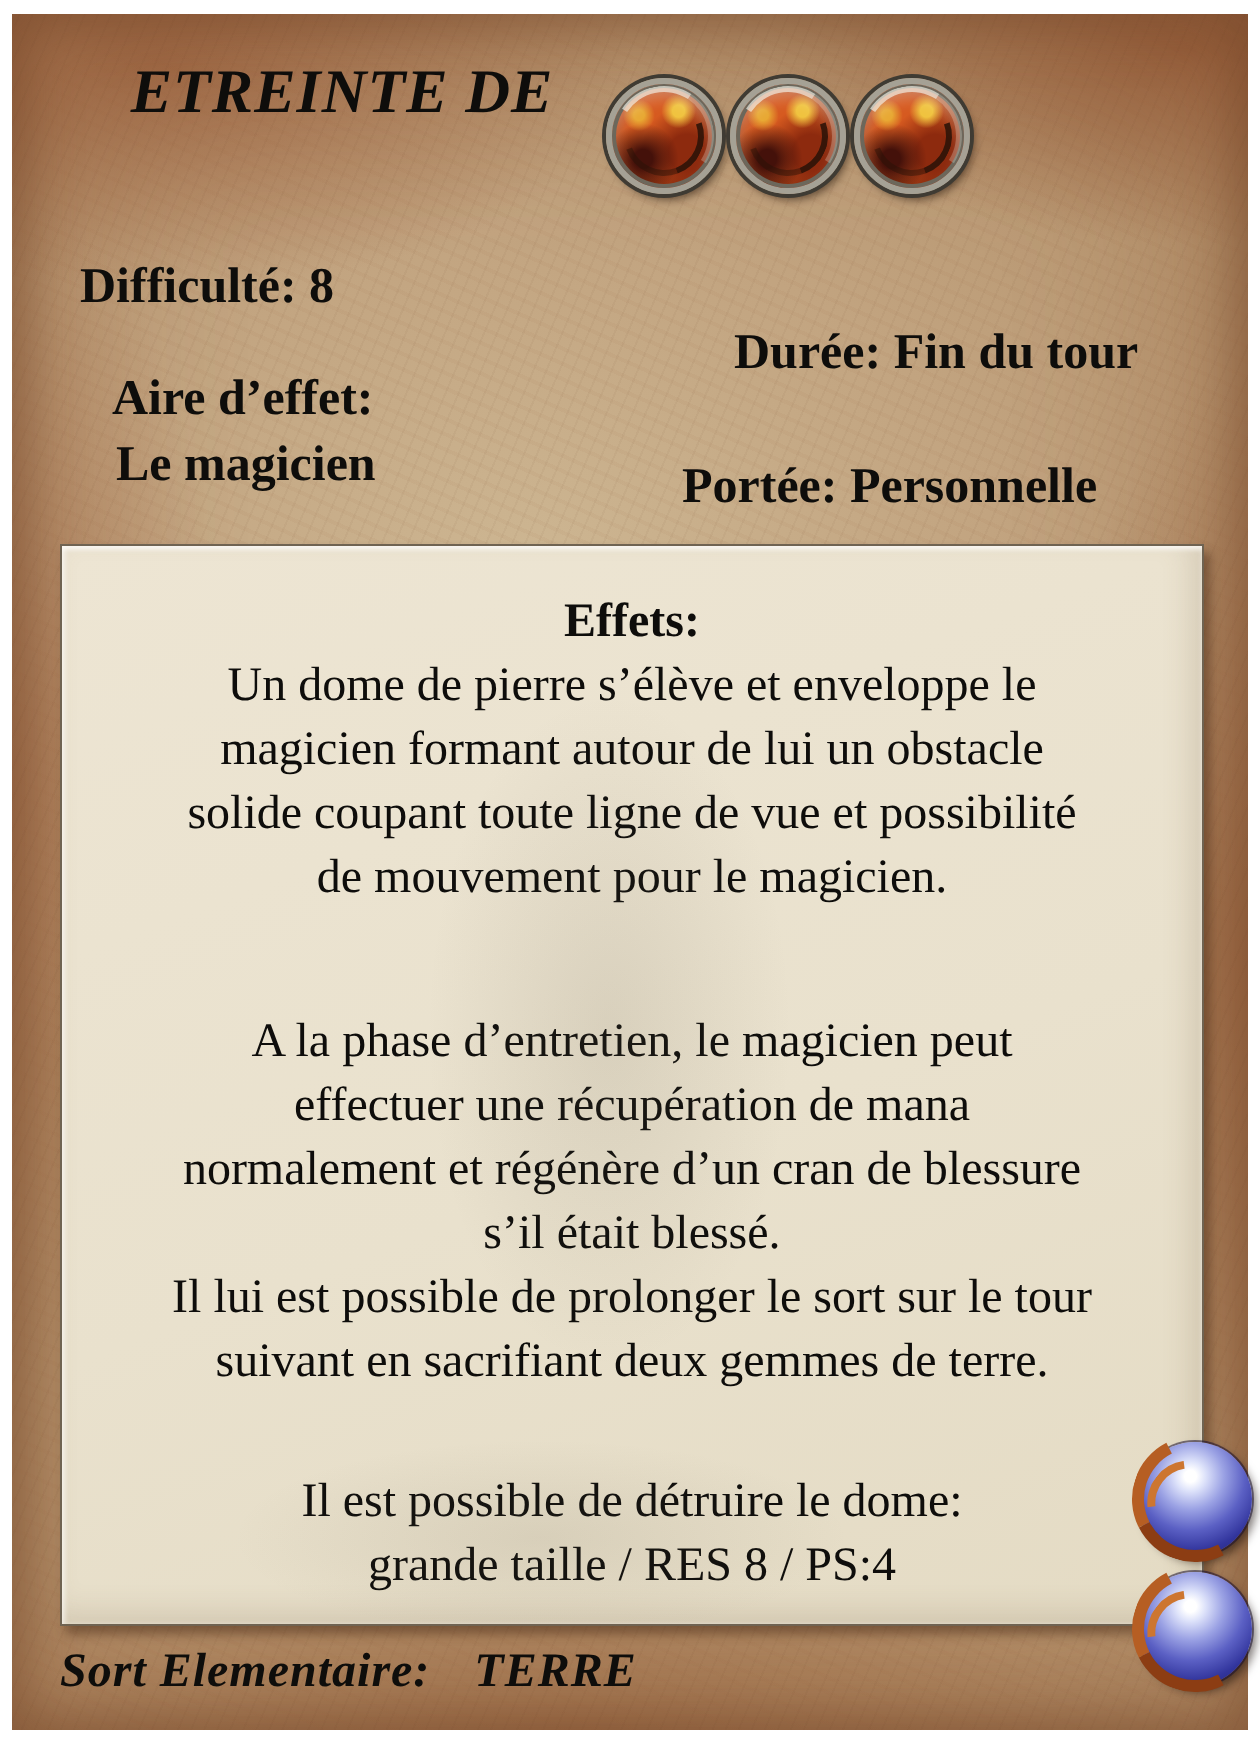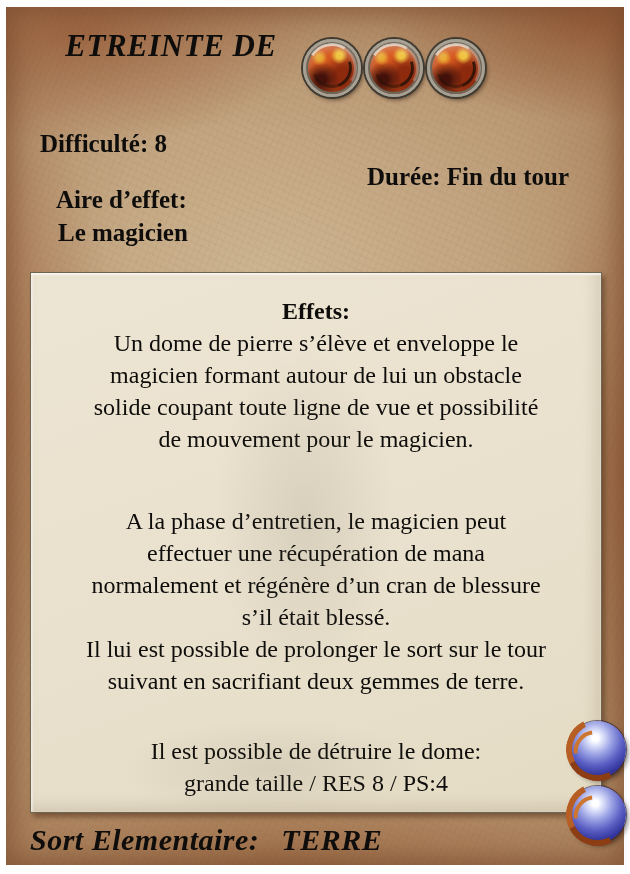--- a/index.html
+++ b/index.html
@@ -125,21 +125,21 @@
     content:"";position:absolute;left:9%;top:16%;width:55%;height:58%;
     border-radius:50%;
     border:4px solid transparent;
     border-left-color:#cd7630;
     transform:rotate(38deg);
   }
   
   .footer{
     left:30px;top:823px;
     font-weight:bold;font-style:italic;
-    font-size:30px;white-space:nowrap;
+    font-size:24px;white-space:nowrap;
     letter-spacing:.5px;
   }
   .footer .val{margin-left:22px;}
 </style>
 </head>
 <body>
 
 <div class="card">
   <div class="parchment"></div>
 
@@ -150,20 +150,21 @@
   <div class="abs gems">
     <span class="gem"></span>
   <span class="gem"></span>
       <span class="gem"></span>
     </div>
 
   <div class="abs stat st-diff">Difficulté: 8</div>
   <div class="abs stat st-area">Aire d’effet:</div>
   <div class="abs stat st-area2">Le magicien</div>
   <div class="abs stat st-dur">Durée: Fin du tour</div>
+  <div class="abs stat st-range">Portée: Personnelle</div>
 
   <div class="abs panel">
     <div class="fx-head">Effets:</div>
     <div class="fx-p1">Un dome de pierre s’élève et enveloppe le<br>magicien formant autour de lui un obstacle<br>solide coupant toute ligne de vue et possibilité<br>de mouvement pour le magicien.</div>
     <div class="fx-p2">A la phase d’entretien, le magicien peut<br>effectuer une récupération de mana<br>normalement et régénère d’un cran de blessure<br>s’il était blessé.<br>Il lui est possible de prolonger le sort sur le tour<br>suivant en sacrifiant deux gemmes de terre.</div>
     <div class="fx-p3">Il est possible de détruire le dome:<br>grande taille / RES 8 / PS:4</div>
   </div>
 
   <div class="abs orbs">
     <span class="orb"></span>

